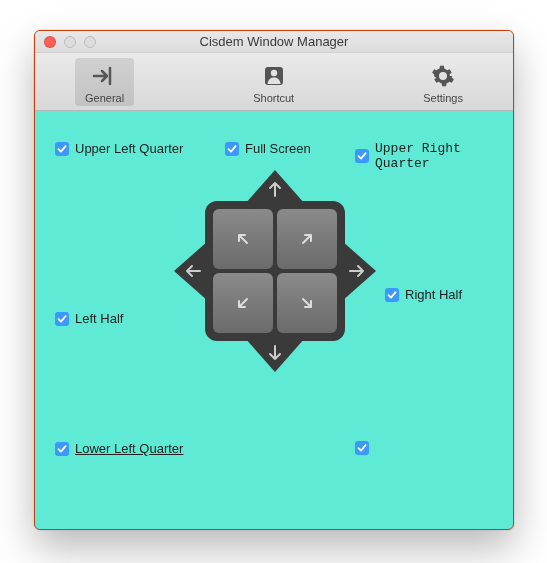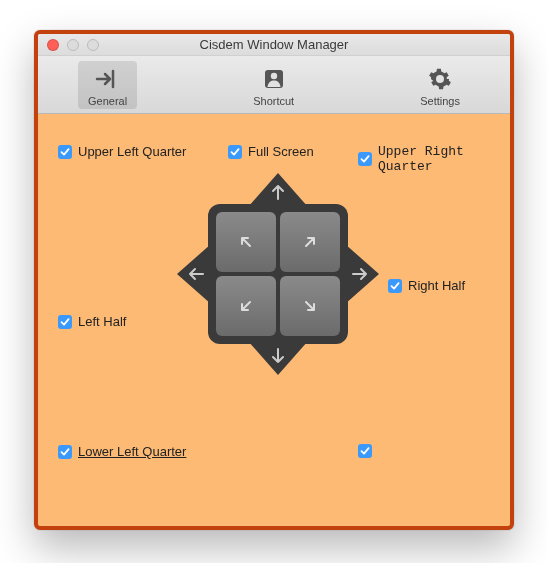--- a/index.html
+++ b/index.html
@@ -9,22 +9,22 @@
     width: 547px;
     height: 563px;
     position: relative;
   }
   .window {
     position: absolute;
     left: 34px;
     top: 30px;
     width: 480px;
     height: 500px;
-    background: #fdba74;
-    border: 4px solid #c2410c;
+    background: #5eead4;
+    border: 1px solid #c2410c;
     border-radius: 6px;
     box-shadow: 0 18px 40px rgba(0,0,0,0.28), 0 0 0 1px rgba(0,0,0,0.05);
     overflow: hidden;
   }
   .titlebar {
     height: 22px;
     background: linear-gradient(#e8e8e8, #dcdcdc);
     display: flex;
     align-items: center;
     position: relative;
@@ -96,21 +96,21 @@
     border-radius: 3px;
     display: flex; align-items: center; justify-content: center;
     flex-shrink: 0;
   }
   .checkbox svg { display: block; }
   
   .pos-ul { left: 20px; top: 30px; }
   .pos-fs { left: 190px; top: 30px; }
   .pos-ur { left: 320px; top: 30px; font-family: Liberation Mono, monospace; }
   .pos-lh { left: 20px; top: 180px; margin-top: 20px; }
-  .pos-rh { left: 350px; top: 164px; }
+  .pos-rh { left: 350px; top: 176px; }
   .pos-ll { left: 20px; top: 330px; text-decoration: underline; }
   .pos-lr { left: 320px; top: 330px; }
 
   .diagram {
     position: absolute;
     left: 140px;
     top: 60px;
     width: 200px;
     height: 200px;
   }

